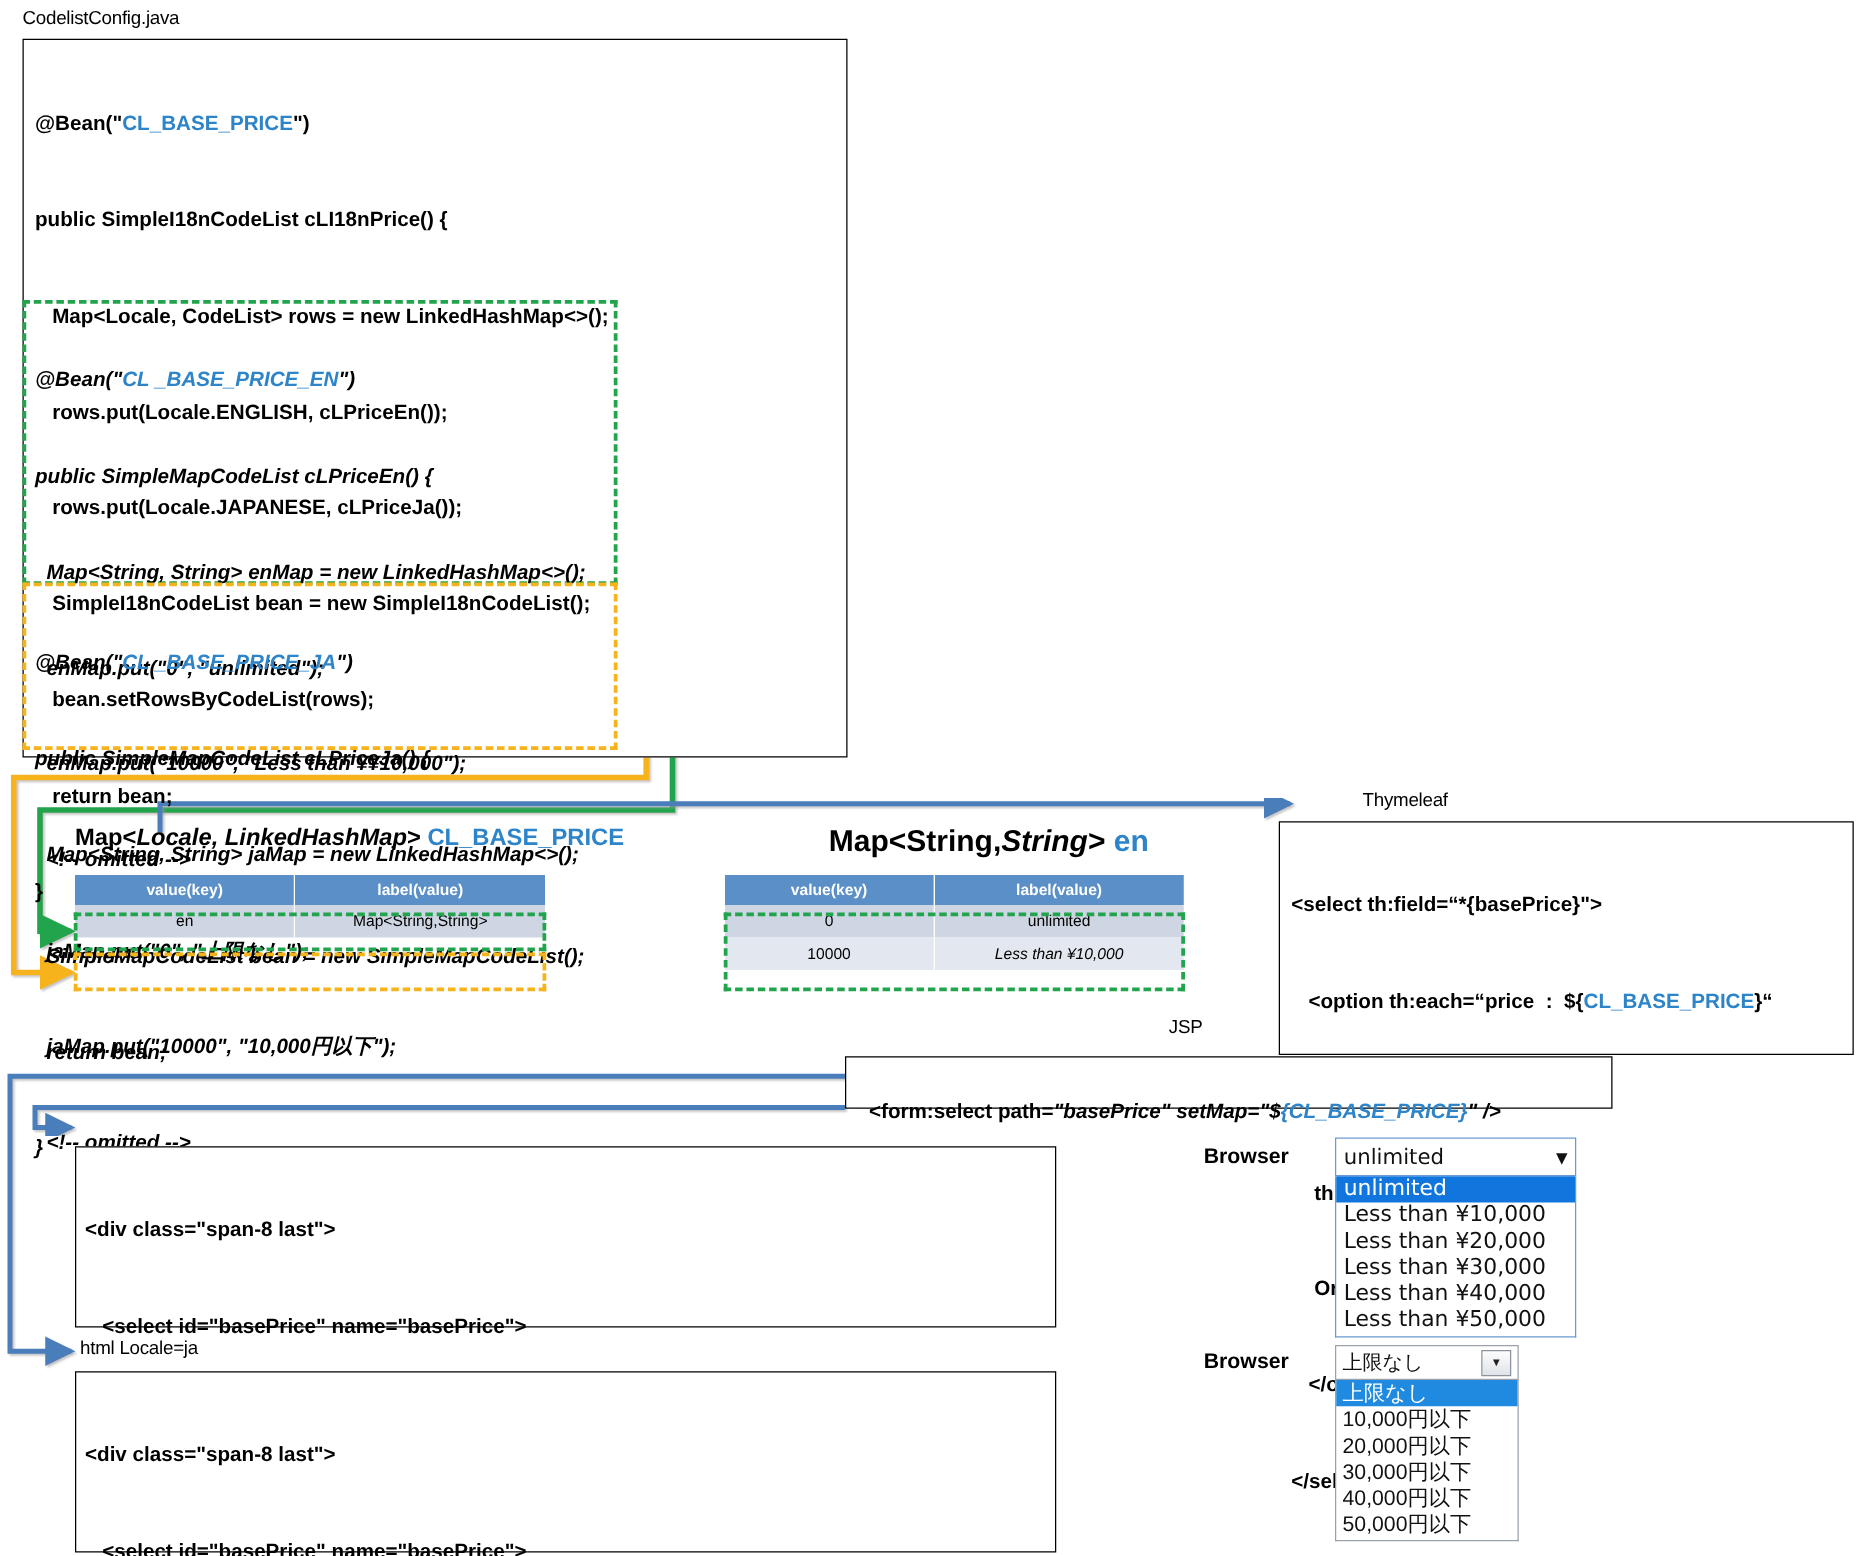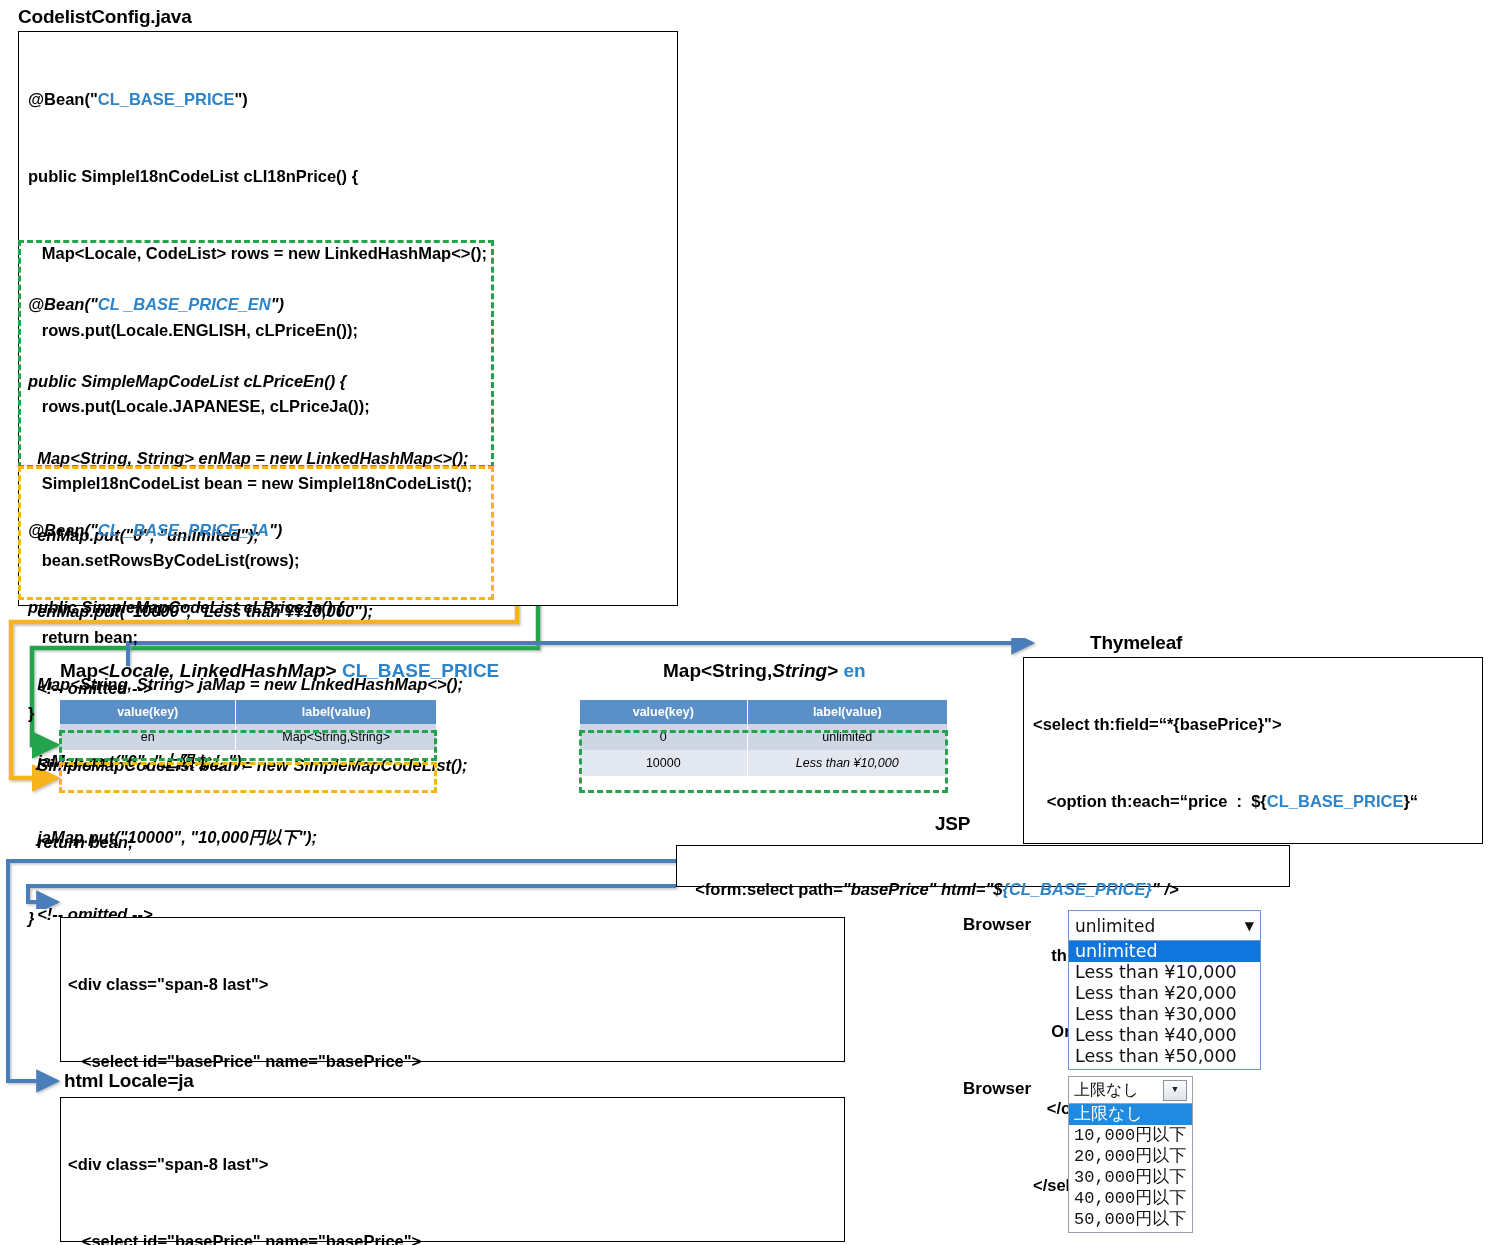--- a/index.html
+++ b/index.html
@@ -3,21 +3,21 @@
 <meta charset="utf-8">
 <style>
   html,body{margin:0;padding:0;}
   body{
     width:1497px;height:1245px;position:relative;background:#ffffff;
     font-family:"Liberation Sans","DejaVu Sans",sans-serif;
     color:#000;overflow:hidden;
   }
   .abs{position:absolute;}
   
-  .ttl{font-weight:bold;font-size:19px;letter-spacing:-0.2px;}
+  .ttl{font-weight:normal;font-size:15px;letter-spacing:-0.2px;}
   .code{font-size:16.5px;font-weight:bold;line-height:25.6px;white-space:pre;}
   .code.it{font-style:italic;}
   .blue{color:#2e84c8;text-align:right;}
   .box{border:1px solid #000;background:#fff;box-sizing:border-box;}
   
   #wires{position:absolute;left:0;top:0;width:1497px;height:1245px;pointer-events:none;}
   
   table.map{border-collapse:collapse;}
   table.map th{
     background:#5b8fc7;color:#fff;font-size:12.5px;font-weight:bold;
@@ -38,21 +38,21 @@
   .sel-en{width:193px;box-sizing:border-box;font-family:"DejaVu Sans",sans-serif;}
   .sel-en .closed{
     border:1px solid #6b9ad0;background:#fff;height:29px;
     display:flex;align-items:center;padding:0 6px;font-size:17px;color:#111;
   }
   .sel-en .closed .cap{flex:1;}
   .sel-en .arw{font-size:12px;}
   .sel-en .list{border:1px solid #6b9ad0;border-top:none;background:#fff;padding-bottom:2px;}
   .sel-en .opt{font-size:17.5px;padding:0 6px;line-height:21px;color:#111;}
   .sel-en .opt.on{background:#1076dd;color:#fff;}
-  .sel-ja{width:125px;box-sizing:border-box;font-family:Liberation Mono, monospace;}
+  .sel-ja{width:147px;box-sizing:border-box;font-family:Liberation Sans, sans-serif;}
   .sel-ja .closed{
     border:1px solid #9aa3ad;background:#fff;height:26px;
     display:flex;align-items:center;padding:0 5px;font-size:16px;color:#111;
   }
   .sel-ja .closed .cap{flex:1;}
   .sel-ja .btn{
     width:22px;height:19px;border:1px solid #8b949e;
     background:linear-gradient(#fdfdfd,#dfe3e8);
     display:flex;align-items:center;justify-content:center;font-size:9px;color:#222;
   }
@@ -168,21 +168,21 @@
   </tr>
   <tr class="r1">
     <td>en</td>
     <td>Map&lt;String,String&gt;</td>
   </tr>
 </tbody>
   </table>
 <div class="abs dash-g" style="left:59px;top:730px;width:378px;height:31px;"></div>
 <div class="abs dash-o" style="left:59px;top:762px;width:378px;height:31px;"></div>
 
-<div class="abs" style="left:663px;top:660px;font-size:19px;font-weight:bold;">
+<div class="abs" style="left:663px;top:660px;font-size:24px;font-weight:bold;">
   <span>Map&lt;String,</span><span style="font-style:italic;">String</span><span>&gt;</span>
   <span class="blue">en</span>
 </div>
 <table class="map abs" style="left:580px;top:700px;width:367px;">
   <tbody>
       <tr>
     <th style="width:167px;">value(key)</th>
     <th style="width:200px;">label(value)</th>
   </tr>
   <tr class="r1">
@@ -205,21 +205,21 @@
   <div>    th:value="${price.key}“</div>
   <div>    th:text="${price.value}"&gt;</div>
   <div>    Order Status</div>
   <div>   &lt;/option&gt;</div>
   <div>&lt;/select&gt;</div>
 </div>
 
 <div class="abs ttl" style="left:935px;top:813px;">JSP</div>
 <div class="abs box" style="left:676px;top:845px;width:614px;height:42px;"></div>
 <div class="abs code" style="left:686px;top:851px;">
-  <span>&lt;form:select path=</span><span style="font-style:italic;">"basePrice"</span><span style="font-style:italic;"> html=</span><span style="font-style:italic;">"$</span><span class="blue" style="font-style:italic;">{CL_BASE_PRICE}</span><span style="font-style:italic;">"</span><span style="font-style:italic;"> /&gt;</span>
+  <span>&lt;form:select path=</span><span style="font-style:italic;">"basePrice"</span><span style="font-style:italic;"> setMap=</span><span style="font-style:italic;">"$</span><span class="blue" style="font-style:italic;">{CL_BASE_PRICE}</span><span style="font-style:italic;">"</span><span style="font-style:italic;"> /&gt;</span>
 </div>
 
 <div class="abs ttl" style="left:64px;top:920px;">html Locale=en</div>
 <div class="abs box" style="left:60px;top:917px;width:785px;height:145px;"></div>
 <div class="abs code" style="left:68px;top:921px;width:775px;">
   <div>&lt;div class="span-8 last"&gt;</div>
   <div>   &lt;select id="basePrice" name="basePrice"&gt;</div>
   <div>     &lt;option value="0"&gt;unlimited&lt;/option&gt;</div>
   <div>     &lt;option value="10000"&gt;Less than ¥10,000&lt;/option&gt;</div>
   

